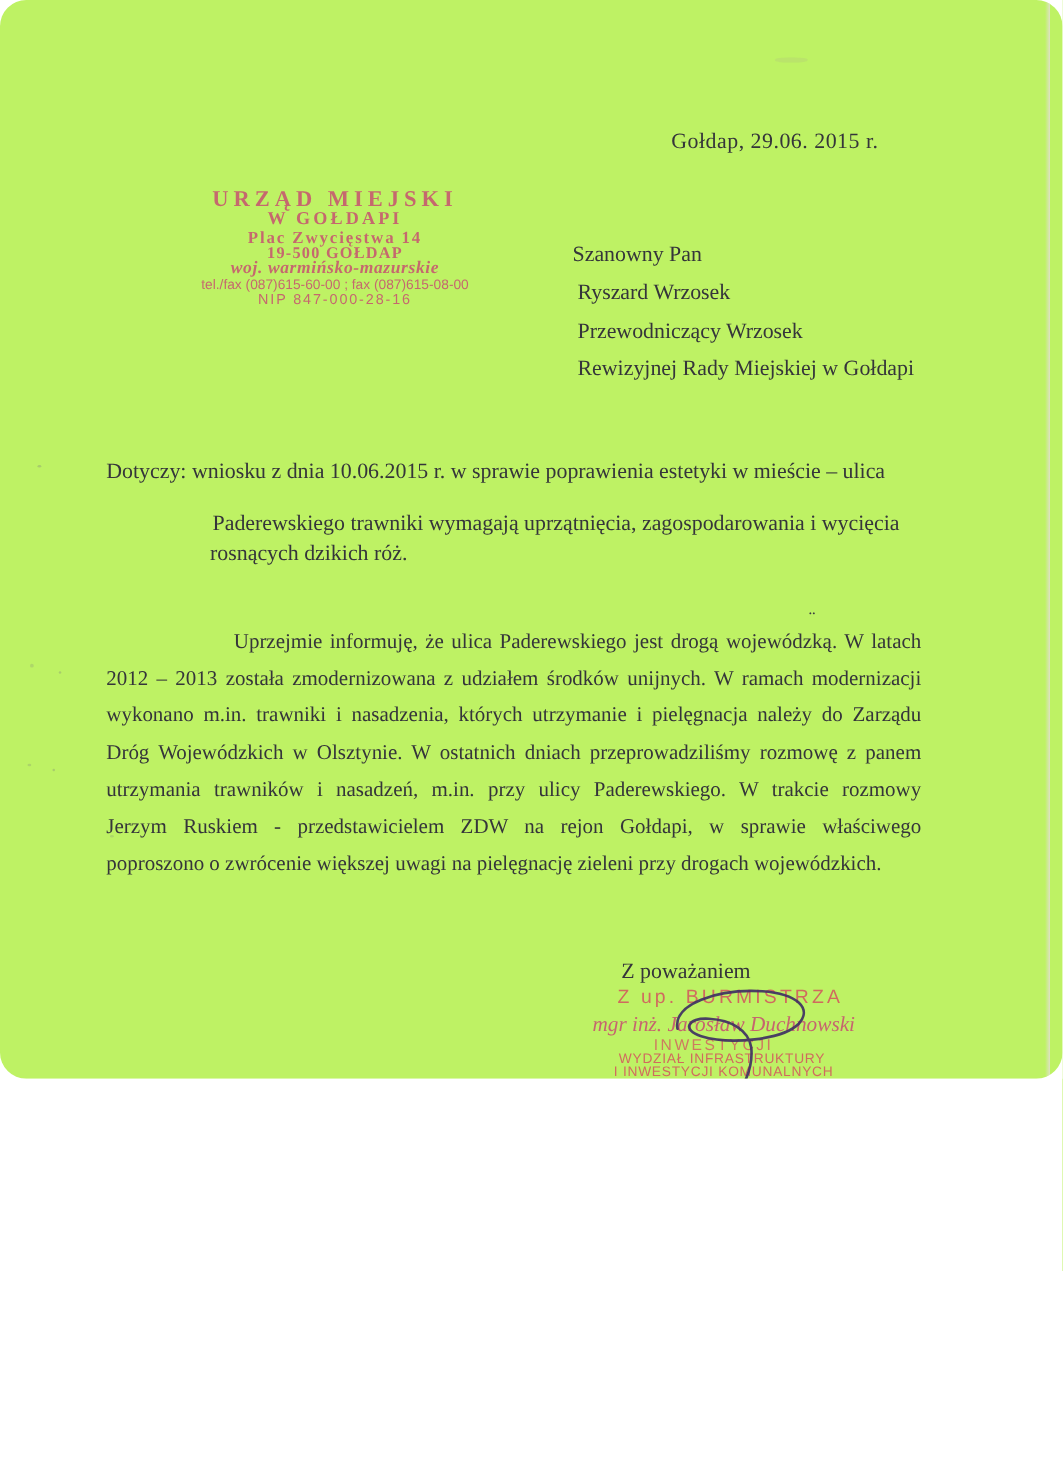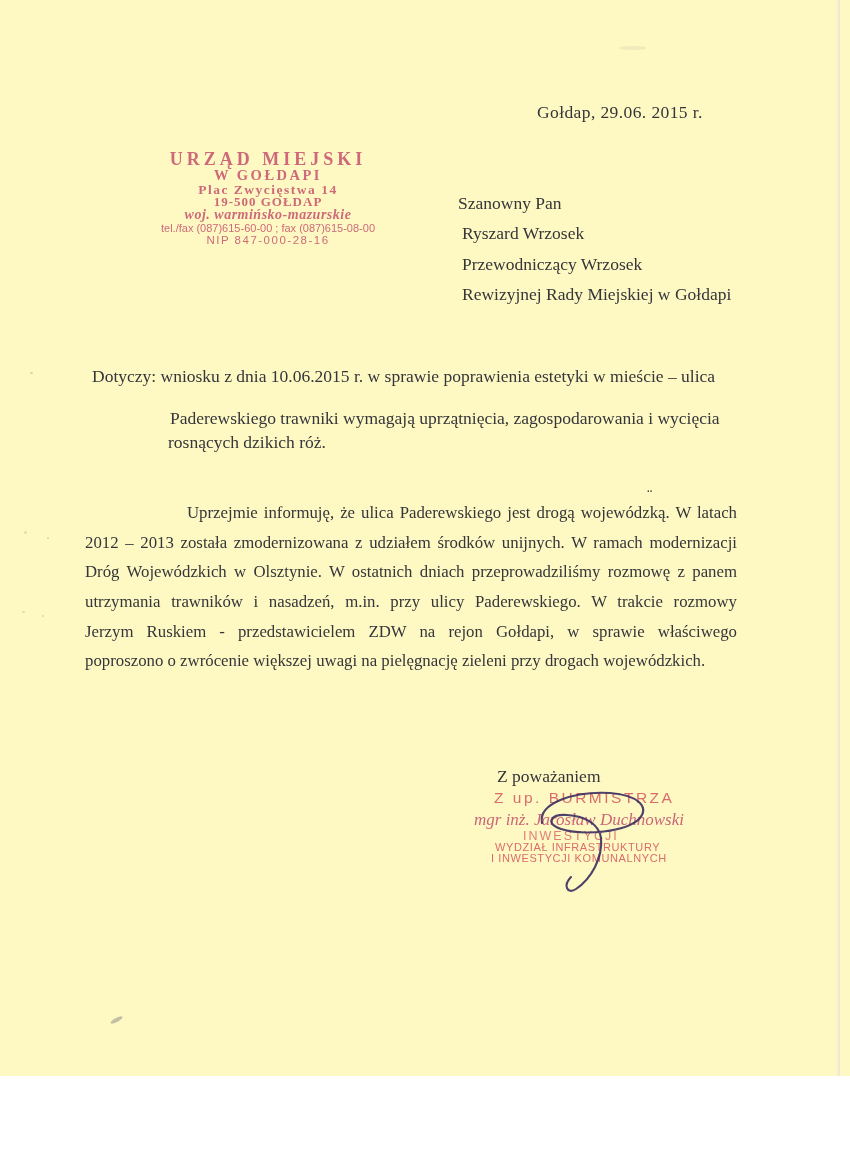--- a/index.html
+++ b/index.html
@@ -4,25 +4,26 @@
 <style>
   :root{
     --stamp-red: #c75670;
     --stamp-red2: #d4545e;
     --ink: #3f3163;
     --text: #35353a;
   }
   html,body{margin:0;padding:0;background:#ffffff;}
   .page{
     position:relative;
-    width:850px;height:1076px;
-    background:#fef9c3;
+    width:850px;height:863px;
+    background:#bef264;
     font-family:"Liberation Serif", serif;
     color:var(--text);
     overflow:hidden;
+    border-radius:21px;
   }
   .edge-right{
     position:absolute;left:836px;top:0;width:4px;height:1169px;
     background:linear-gradient(to right, rgba(236,226,231,0), rgba(232,220,227,.75));
   }
   
   .date{position:absolute;left:537px;top:102px;font-size:17.5px;letter-spacing:.4px;}
   
   .stamp{
     position:absolute;left:118px;top:151px;width:300px;
@@ -35,21 +36,21 @@
   .stamp .s5{font-size:14px;font-weight:bold;font-style:italic;letter-spacing:.5px;line-height:13px;}
   .stamp .s6{font-family:"Liberation Sans",sans-serif;font-size:11px;line-height:12px;margin-top:1px;}
   .stamp .s7{font-family:"Liberation Sans",sans-serif;font-size:11.5px;letter-spacing:1.5px;line-height:12px;}
   
   .addressee{position:absolute;left:458px;top:188px;font-size:17.5px;line-height:30.4px;}
   .addressee .shift{padding-left:4px;}
   
   .subject{position:absolute;left:85px;top:366px;font-size:17.5px;}
   .subject .sub2{position:absolute;left:85px;top:42px;white-space:nowrap;}
   .subject .sub3{position:absolute;left:83px;top:66px;white-space:nowrap;}
-  .subject .sub1{white-space:nowrap;margin-left:7px;}
+  .subject .sub1{white-space:nowrap;}
   
   .body-par{position:absolute;left:85px;top:503px;width:652px;font-size:16.8px;}
   .bline{height:29.7px;text-align:justify;text-align-last:justify;white-space:normal;}
   .bline.indent{padding-left:102px;}
   .bline.last{text-align-last:left;}
   .umlaut{position:absolute;left:647px;top:487px;font-size:16px;color:#3c3c42;}
   
   .valediction{position:absolute;left:497px;top:766px;font-size:17.5px;}
   .auth1{position:absolute;left:494px;top:789px;font-family:"Liberation Sans",sans-serif;
          font-size:15.5px;letter-spacing:2.5px;color:var(--stamp-red2);opacity:.85;}
@@ -107,20 +108,21 @@
     <div class="sub1">Dotyczy: wniosku z dnia 10.06.2015 r. w sprawie poprawienia estetyki w mieście – ulica</div>
     <div class="sub2">Paderewskiego trawniki wymagają uprzątnięcia, zagospodarowania i wycięcia</div>
     <div class="sub3">rosnących dzikich róż.</div>
   </div>
 
   <div class="umlaut">¨</div>
 
   <div class="body-par">
     <div class="bline indent">Uprzejmie informuję, że ulica Paderewskiego jest drogą wojewódzką. W latach</div>
     <div class="bline">2012 – 2013 została zmodernizowana z udziałem środków unijnych. W ramach modernizacji</div>
+    <div class="bline">wykonano m.in. trawniki i nasadzenia, których utrzymanie i pielęgnacja należy do Zarządu</div>
     <div class="bline">Dróg Wojewódzkich w Olsztynie. W ostatnich dniach przeprowadziliśmy rozmowę z panem</div>
     <div class="bline">utrzymania trawników i nasadzeń, m.in. przy ulicy Paderewskiego. W trakcie rozmowy</div>
     <div class="bline">Jerzym Ruskiem - przedstawicielem ZDW na rejon Gołdapi, w sprawie właściwego</div>
     <div class="bline last">poproszono o zwrócenie większej uwagi na pielęgnację zieleni przy drogach wojewódzkich.</div>
   </div>
 
   <div class="valediction">Z poważaniem</div>
 
   <div class="auth1">Z up. BURMISTRZA</div>
   <div class="auth2">mgr inż. Jarosław Duchnowski</div>

